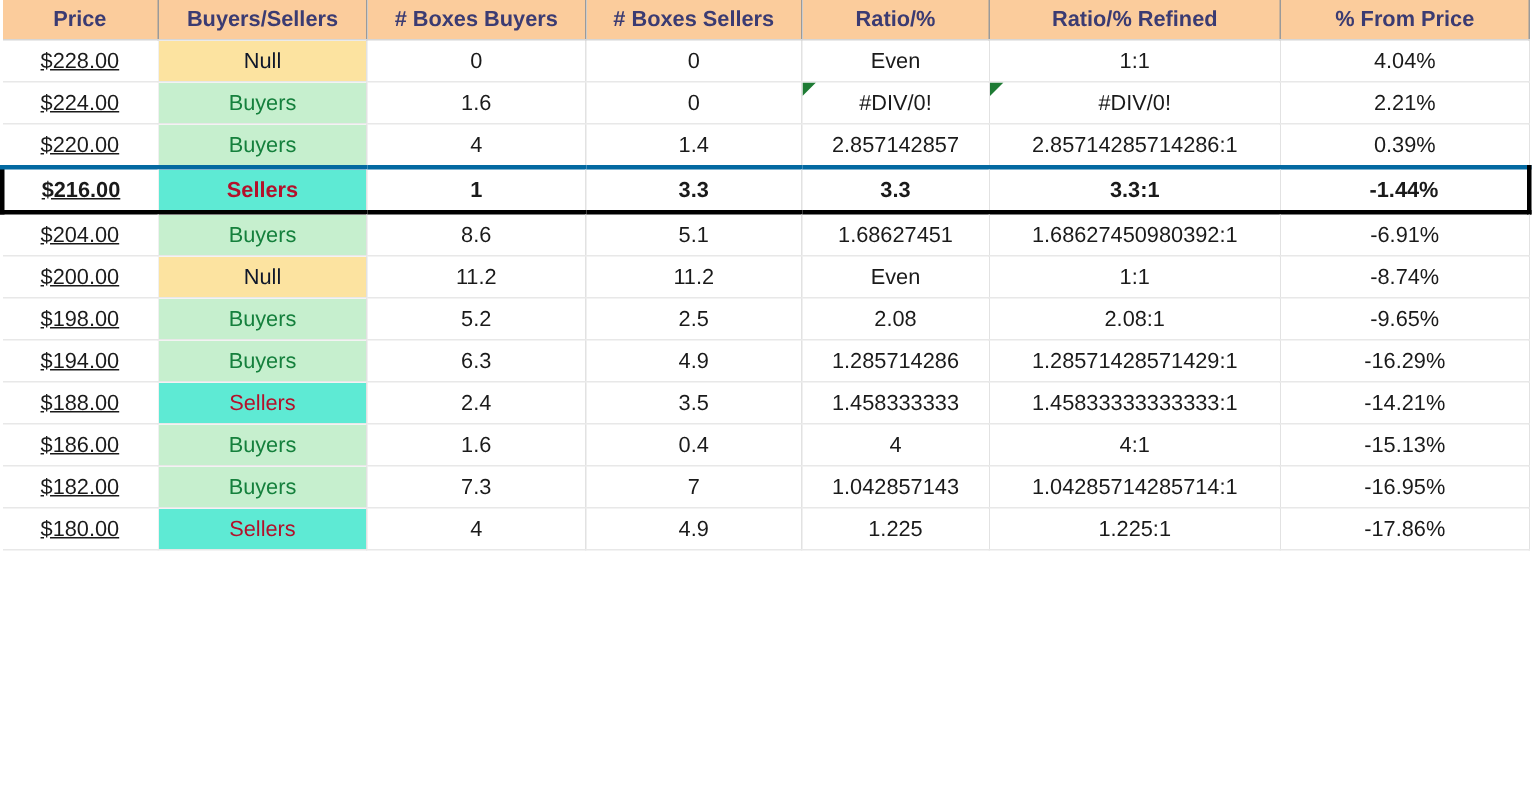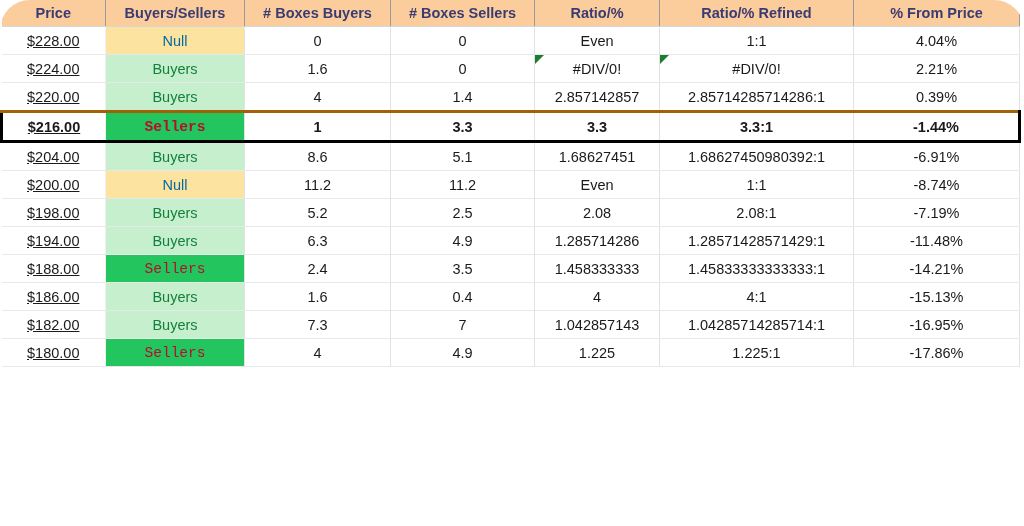--- a/index.html
+++ b/index.html
@@ -12,21 +12,20 @@
     width: 1024px;
     height: 526px;
     overflow: hidden;
     font-family: "Liberation Sans", "DejaVu Sans", sans-serif;
   }
   #sheet {
     width: 1024px;
     height: 526px;
     position: relative;
     overflow: hidden;
-    border-radius: 30px;
   }
   table.grid {
     border-collapse: collapse;
     table-layout: fixed;
     width: 1018px;
     margin: 0;
   }
   table.grid col.c-price      { width: 104px; }
   table.grid col.c-bs         { width: 139px; }
   table.grid col.c-bb         { width: 146px; }
@@ -61,28 +60,28 @@
     border-right: 1px solid #e2e2e2;
     border-bottom: 1px solid #e8e8e8;
     white-space: nowrap;
     overflow: hidden;
     position: relative;
     background: #ffffff;
   }
   tbody td.price { border-right: 1px solid #f0f0f0; text-decoration: underline; }
 
   
-  td.sent-null   { background: #FCE3A0; color: #0369a1; }
+  td.sent-null   { background: #FCE3A0; color: #0f172a; }
   td.sent-buy    { background: #C6EFCE; color: #15803d; }
-  td.sent-sell   { background: #22c55e; color: #B3112B; font-family: Liberation Mono, monospace; }
+  td.sent-sell   { background: #5eead4; color: #B3112B; }
 
   
   tr.focus-row td {
     font-weight: bold;
-    border-top: 3px solid #a16207;
+    border-top: 3px solid #0369a1;
     border-bottom: 3px solid #000000;
   }
   tr.focus-row td:first-child { border-left: 3px solid #000000; }
   tr.focus-row td:last-child  { border-right: 3px solid #000000; }
 
   
   span.comment-flag {
     position: absolute;
     top: 0;
     left: 0;
@@ -273,21 +272,21 @@
           <td>
             <span class="cellval">2.5</span>
           </td>
           <td>
             <span class="cellval">2.08</span>
           </td>
           <td>
             <span class="cellval">2.08:1</span>
           </td>
           <td>
-            <span class="cellval">-7.19%</span>
+            <span class="cellval">-9.65%</span>
           </td>
         </tr>
         <tr>
           <td class="price">
             <span class="cellval">$194.00</span>
           </td>
           <td class="sent-buy">
             <span class="cellval">Buyers</span>
           </td>
           <td>
@@ -296,21 +295,21 @@
           <td>
             <span class="cellval">4.9</span>
           </td>
           <td>
             <span class="cellval">1.285714286</span>
           </td>
           <td>
             <span class="cellval">1.28571428571429:1</span>
           </td>
           <td>
-            <span class="cellval">-11.48%</span>
+            <span class="cellval">-16.29%</span>
           </td>
         </tr>
         <tr>
           <td class="price">
             <span class="cellval">$188.00</span>
           </td>
           <td class="sent-sell">
             <span class="cellval">Sellers</span>
           </td>
           <td>

